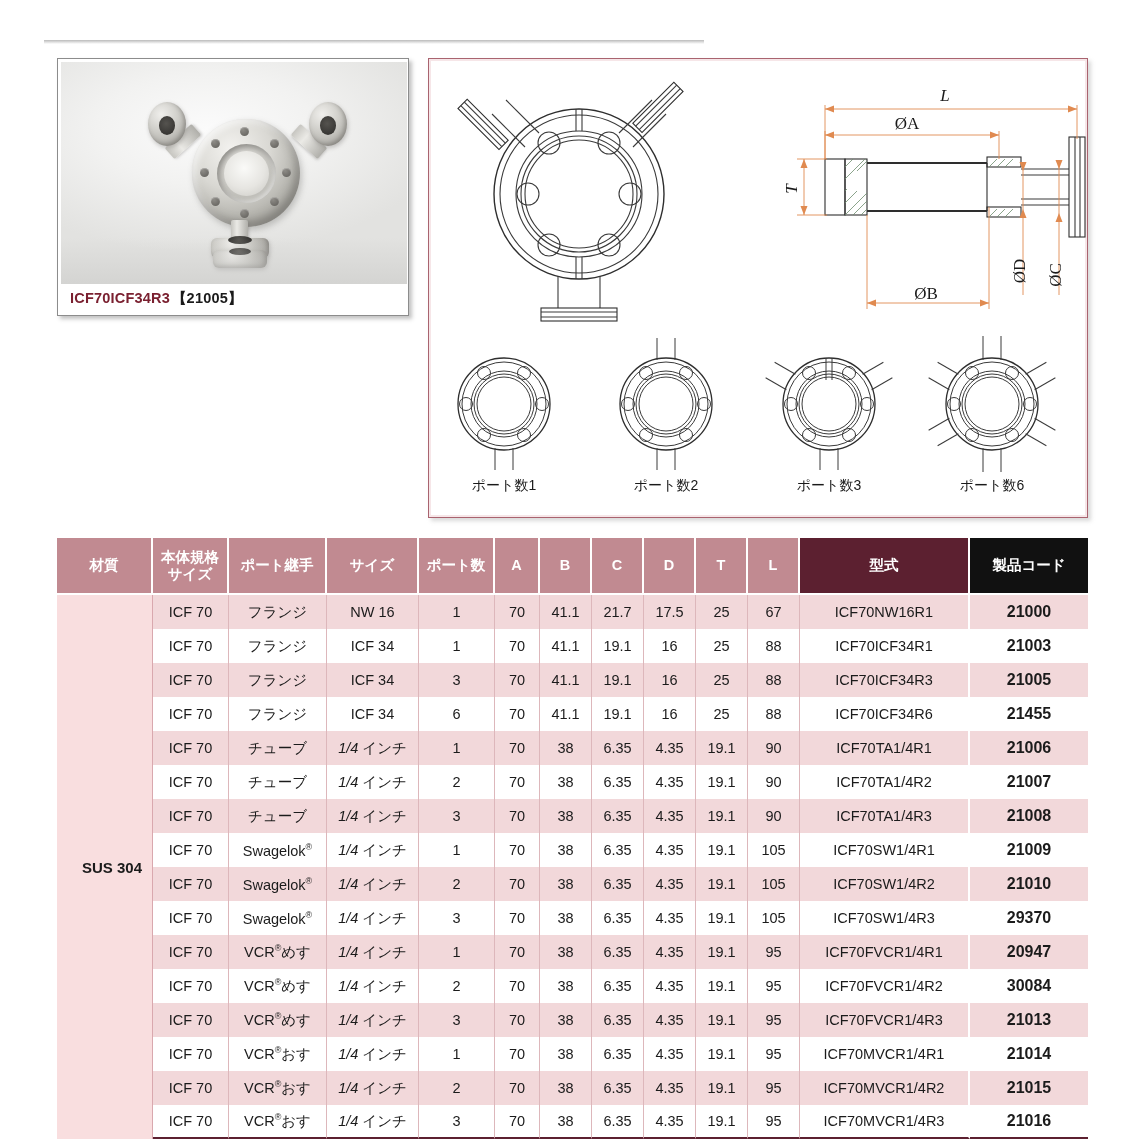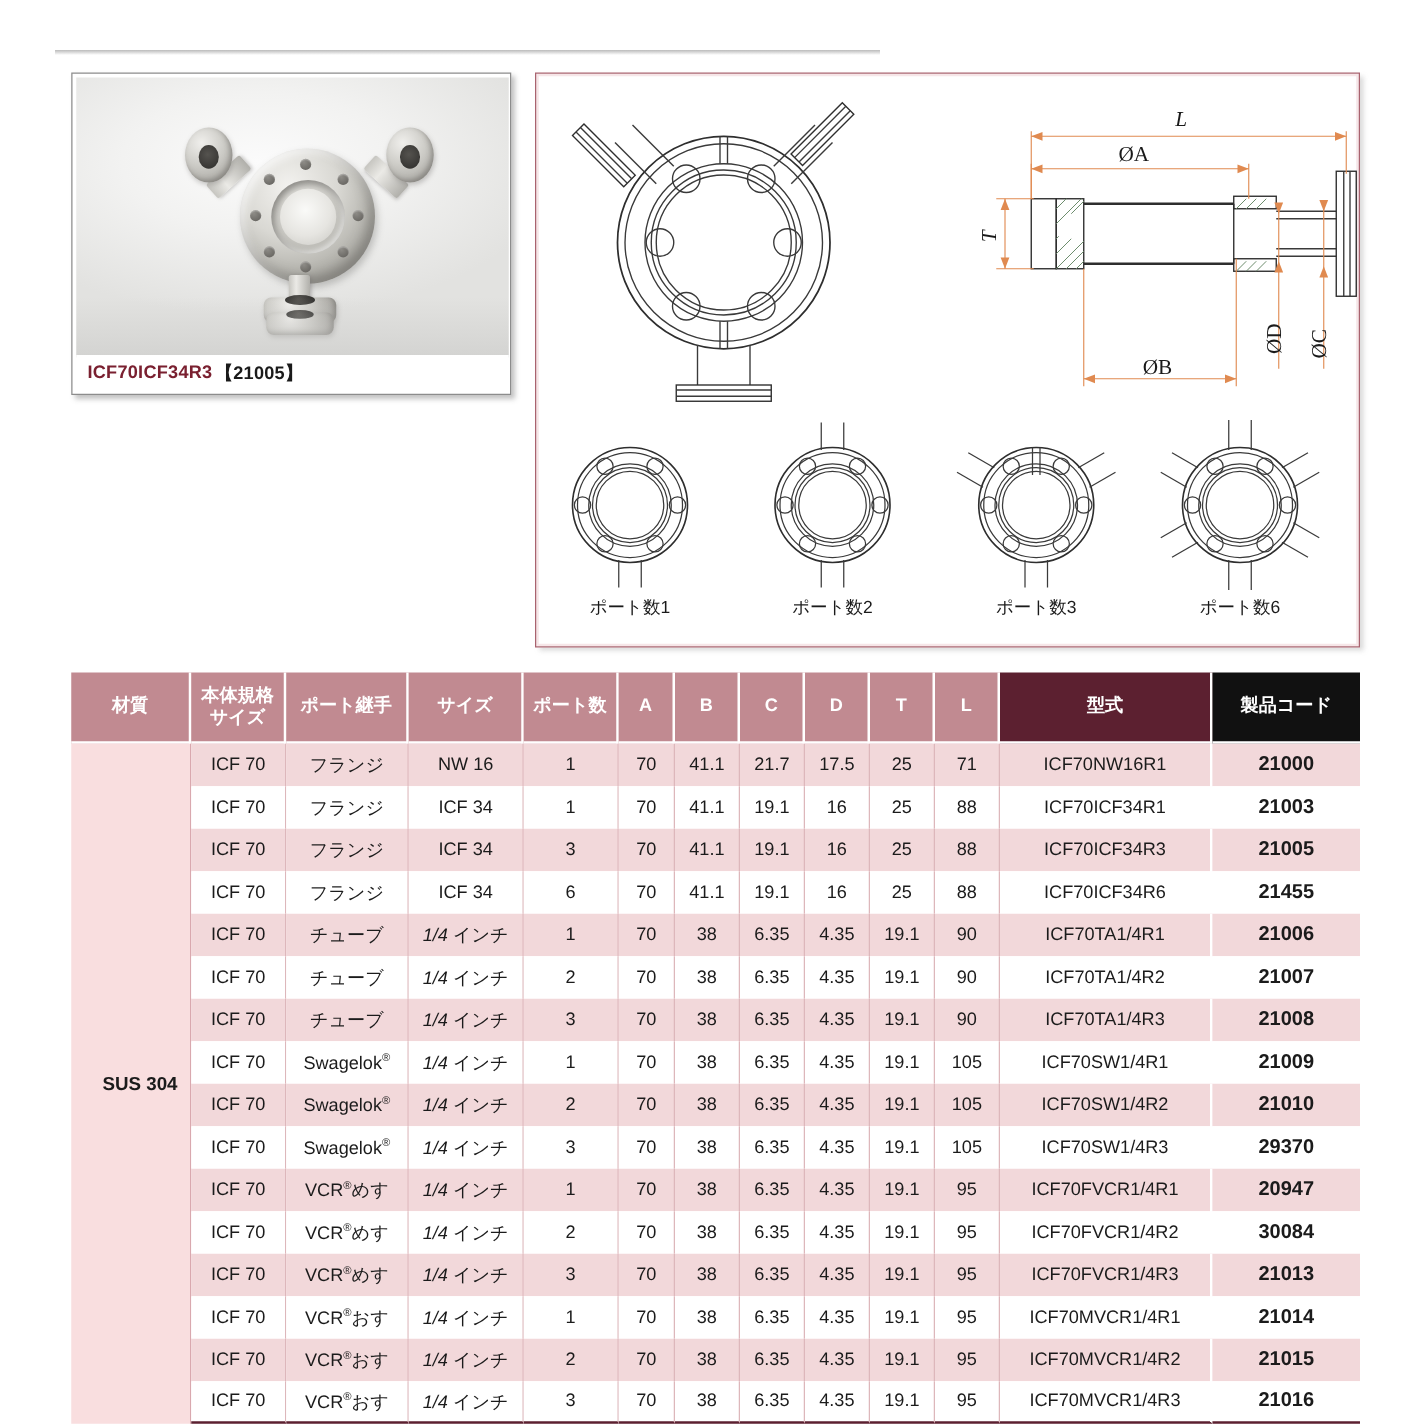--- a/index.html
+++ b/index.html
@@ -527,21 +527,21 @@
             <td class="mat-cell" rowspan="16">SUS 304</td>
             <td>ICF 70</td>
             <td>フランジ</td>
             <td>NW 16</td>
             <td>1</td>
             <td>70</td>
             <td>41.1</td>
             <td>21.7</td>
             <td>17.5</td>
             <td>25</td>
-            <td>71</td>
+            <td>67</td>
             <td class="model-cell">ICF70NW16R1</td>
             <td class="code-cell">21000</td>
           </tr>
           <tr class="even">
             <td>ICF 70</td>
             <td>フランジ</td>
             <td>ICF 34</td>
             <td>1</td>
             <td>70</td>
             <td>41.1</td>

